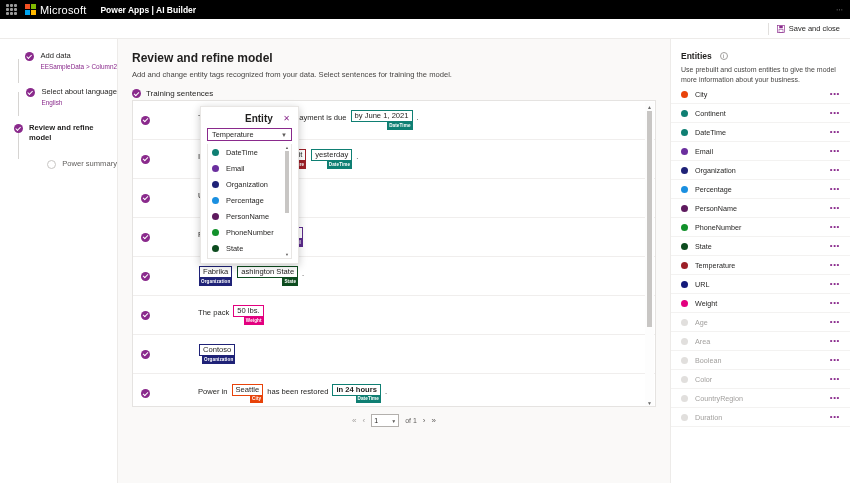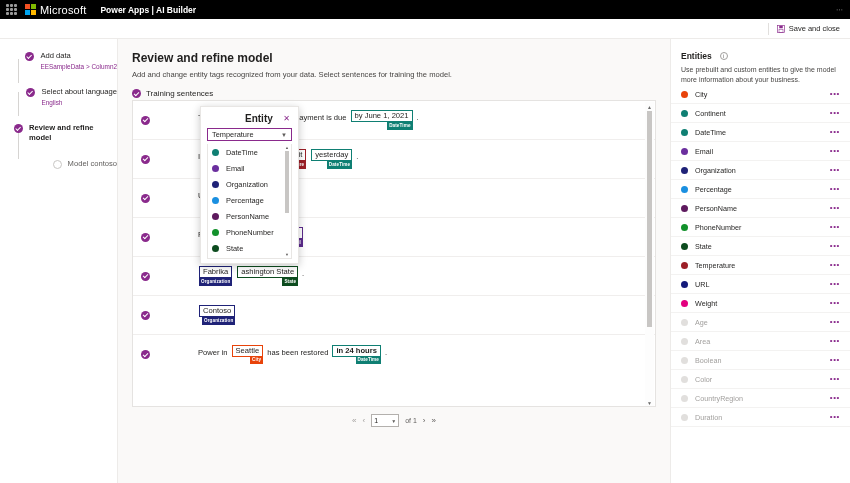--- a/index.html
+++ b/index.html
@@ -177,21 +177,21 @@
     <div class="step current">
       <div class="bullet done"></div>
       <div class="txt">
         <div class="lbl">Review and refine model</div>
       </div>
     </div>
 
     <div class="step" style="margin-top:14px;">
       <div class="bullet todo"></div>
       <div class="txt">
-        <div class="lbl" style="color:#605e5c;">Model contoso</div>
+        <div class="lbl" style="color:#605e5c;">Power summary</div>
       </div>
     </div>
   </div>
 
   <div class="center">
     <div class="page-title">Review and refine model</div>
     <div class="page-desc">Add and change entity tags recognized from your data. Select sentences for training the model.</div>
 
     <div class="section-head">
       <div class="circ-check"></div>
@@ -261,20 +261,30 @@
             <div class="sent-text">
               <span class="tagwrap">
                 <span class="tagtop" style="border-color: rgb(31, 34, 119);">Fabrika</span>
                 <span class="tagbot" style="background: rgb(31, 34, 119);">Organization</span>
               </span>
               <span class="tagwrap">
                 <span class="tagtop" style="border-color: rgb(13, 76, 31);">ashington State</span>
                 <span class="tagbot" style="background: rgb(13, 76, 31);">State</span>
               </span>
               <span class="plain">.</span>
+            </div>
+          </div>
+          <div class="sent-row">
+            <div class="row-check"></div>
+            <div class="sent-text">
+              <span class="plain">The pack</span>
+              <span class="tagwrap">
+                <span class="tagtop" style="border-color: rgb(227, 0, 127);">50 lbs.</span>
+                <span class="tagbot" style="background: rgb(227, 0, 127);">Weight</span>
+              </span>
             </div>
           </div>
           <div class="sent-row">
             <div class="row-check"></div>
             <div class="sent-text">
               <span class="tagwrap">
                 <span class="tagtop" style="border-color: rgb(31, 34, 119);">Contoso</span>
                 <span class="tagbot" style="background: rgb(31, 34, 119);">Organization</span>
               </span>
             </div>

